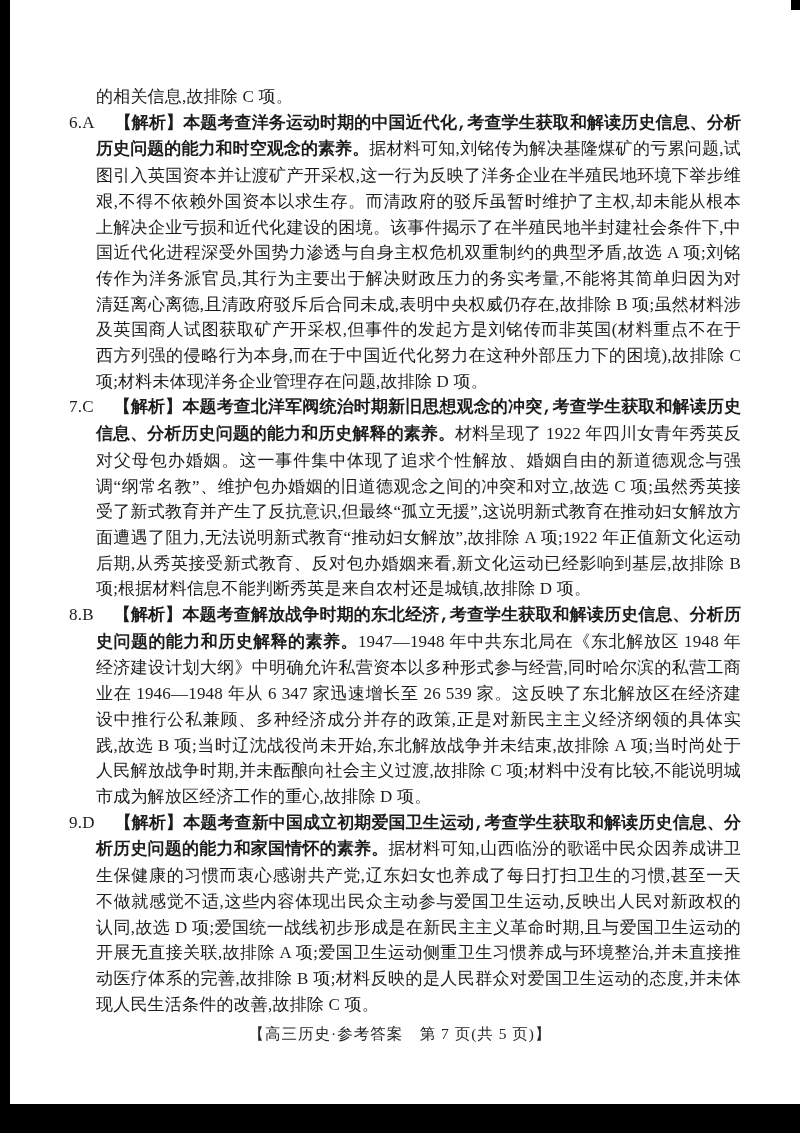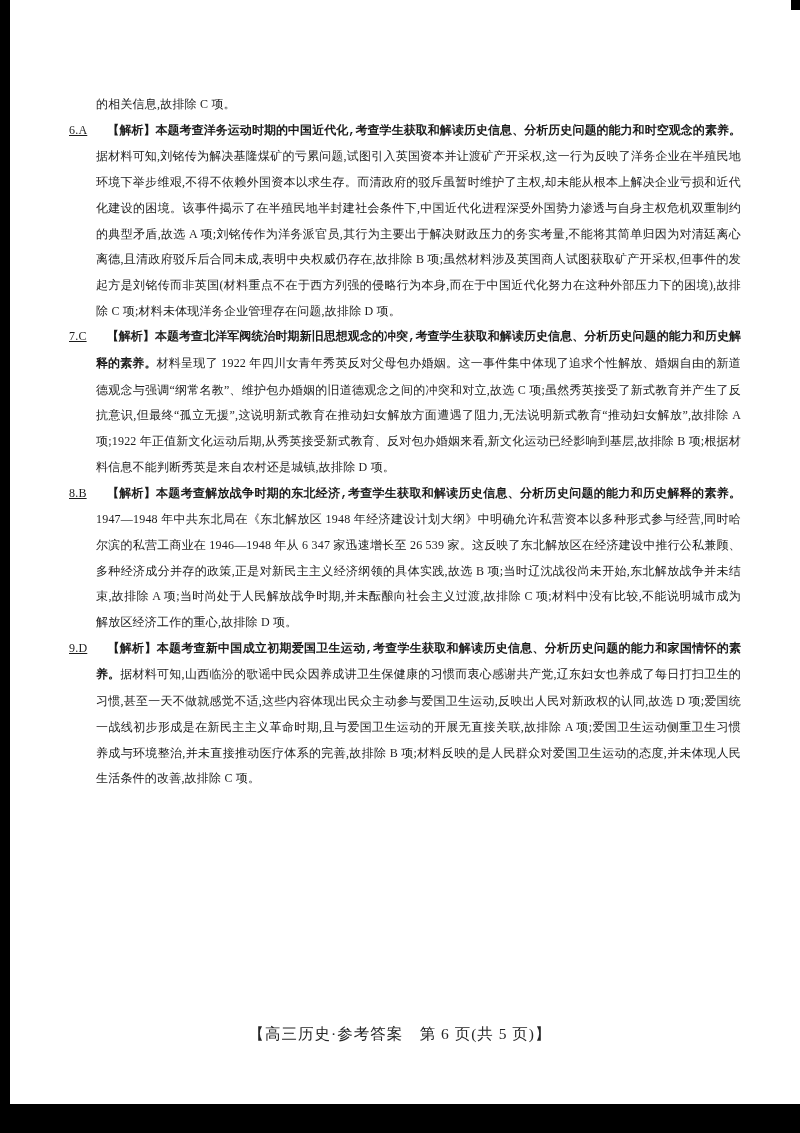--- a/index.html
+++ b/index.html
@@ -31,42 +31,41 @@
   .scan-edge-bottom {
     position: absolute;
     left: 0; top: 1104px;
     width: 800px; height: 29px;
     background: #000000;
   }
   
   .content {
     position: absolute;
     left: 69px;
-    top: 92px;
+    top: 84px;
     width: 672px;
     color: #1c1c1c;
-    font-size: 12px;
+    font-size: 17px;
     line-height: 25.7px;
     text-align: justify;
     letter-spacing: 0.2px;
   }
   .content p {
     margin: 0;
   }
   .intro-line {
     margin-left: 27px !important;
   }
   .answer-item {
     padding-left: 27px;
     text-indent: -27px;
   }
   .item-label {
     padding-right: 20px;
     white-space: nowrap;
-    text-decoration: underline;
   }
   .analysis-bold {
     font-weight: 700;
     font-family: Liberation Mono, monospace;
     letter-spacing: 0;
   }
   .page-footer {
     position: absolute;
     left: 0; top: 1024px;
     width: 800px;
@@ -91,17 +90,17 @@
     <p class="answer-item"><span class="item-label">6.A</span><span class="analysis-bold">【解析】本题考查洋务运动时期的中国近代化,考查学生获取和解读历史信息、分析历史问题的能力和时空观念的素养。</span><span class="analysis-body">据材料可知,刘铭传为解决基隆煤矿的亏累问题,试图引入英国资本并让渡矿产开采权,这一行为反映了洋务企业在半殖民地环境下举步维艰,不得不依赖外国资本以求生存。而清政府的驳斥虽暂时维护了主权,却未能从根本上解决企业亏损和近代化建设的困境。该事件揭示了在半殖民地半封建社会条件下,中国近代化进程深受外国势力渗透与自身主权危机双重制约的典型矛盾,故选 A 项;刘铭传作为洋务派官员,其行为主要出于解决财政压力的务实考量,不能将其简单归因为对清廷离心离德,且清政府驳斥后合同未成,表明中央权威仍存在,故排除 B 项;虽然材料涉及英国商人试图获取矿产开采权,但事件的发起方是刘铭传而非英国(材料重点不在于西方列强的侵略行为本身,而在于中国近代化努力在这种外部压力下的困境),故排除 C 项;材料未体现洋务企业管理存在问题,故排除 D 项。</span></p>
 
     <p class="answer-item"><span class="item-label">7.C</span><span class="analysis-bold">【解析】本题考查北洋军阀统治时期新旧思想观念的冲突,考查学生获取和解读历史信息、分析历史问题的能力和历史解释的素养。</span><span class="analysis-body">材料呈现了 1922 年四川女青年秀英反对父母包办婚姻。这一事件集中体现了追求个性解放、婚姻自由的新道德观念与强调“纲常名教”、维护包办婚姻的旧道德观念之间的冲突和对立,故选 C 项;虽然秀英接受了新式教育并产生了反抗意识,但最终“孤立无援”,这说明新式教育在推动妇女解放方面遭遇了阻力,无法说明新式教育“推动妇女解放”,故排除 A 项;1922 年正值新文化运动后期,从秀英接受新式教育、反对包办婚姻来看,新文化运动已经影响到基层,故排除 B 项;根据材料信息不能判断秀英是来自农村还是城镇,故排除 D 项。</span></p>
 
     <p class="answer-item"><span class="item-label">8.B</span><span class="analysis-bold">【解析】本题考查解放战争时期的东北经济,考查学生获取和解读历史信息、分析历史问题的能力和历史解释的素养。</span><span class="analysis-body">1947—1948 年中共东北局在《东北解放区 1948 年经济建设计划大纲》中明确允许私营资本以多种形式参与经营,同时哈尔滨的私营工商业在 1946—1948 年从 6 347 家迅速增长至 26 539 家。这反映了东北解放区在经济建设中推行公私兼顾、多种经济成分并存的政策,正是对新民主主义经济纲领的具体实践,故选 B 项;当时辽沈战役尚未开始,东北解放战争并未结束,故排除 A 项;当时尚处于人民解放战争时期,并未酝酿向社会主义过渡,故排除 C 项;材料中没有比较,不能说明城市成为解放区经济工作的重心,故排除 D 项。</span></p>
 
     <p class="answer-item"><span class="item-label">9.D</span><span class="analysis-bold">【解析】本题考查新中国成立初期爱国卫生运动,考查学生获取和解读历史信息、分析历史问题的能力和家国情怀的素养。</span><span class="analysis-body">据材料可知,山西临汾的歌谣中民众因养成讲卫生保健康的习惯而衷心感谢共产党,辽东妇女也养成了每日打扫卫生的习惯,甚至一天不做就感觉不适,这些内容体现出民众主动参与爱国卫生运动,反映出人民对新政权的认同,故选 D 项;爱国统一战线初步形成是在新民主主义革命时期,且与爱国卫生运动的开展无直接关联,故排除 A 项;爱国卫生运动侧重卫生习惯养成与环境整治,并未直接推动医疗体系的完善,故排除 B 项;材料反映的是人民群众对爱国卫生运动的态度,并未体现人民生活条件的改善,故排除 C 项。</span></p>
 
   </div>
 
-  <div class="page-footer">【高三历史·参考答案　第 6 页(共 5 页)】</div>
+  <div class="page-footer">【高三历史·参考答案　第 7 页(共 5 页)】</div>
 
   <div class="scan-edge-bottom"></div>
 
 </div>
 
 </body></html>

